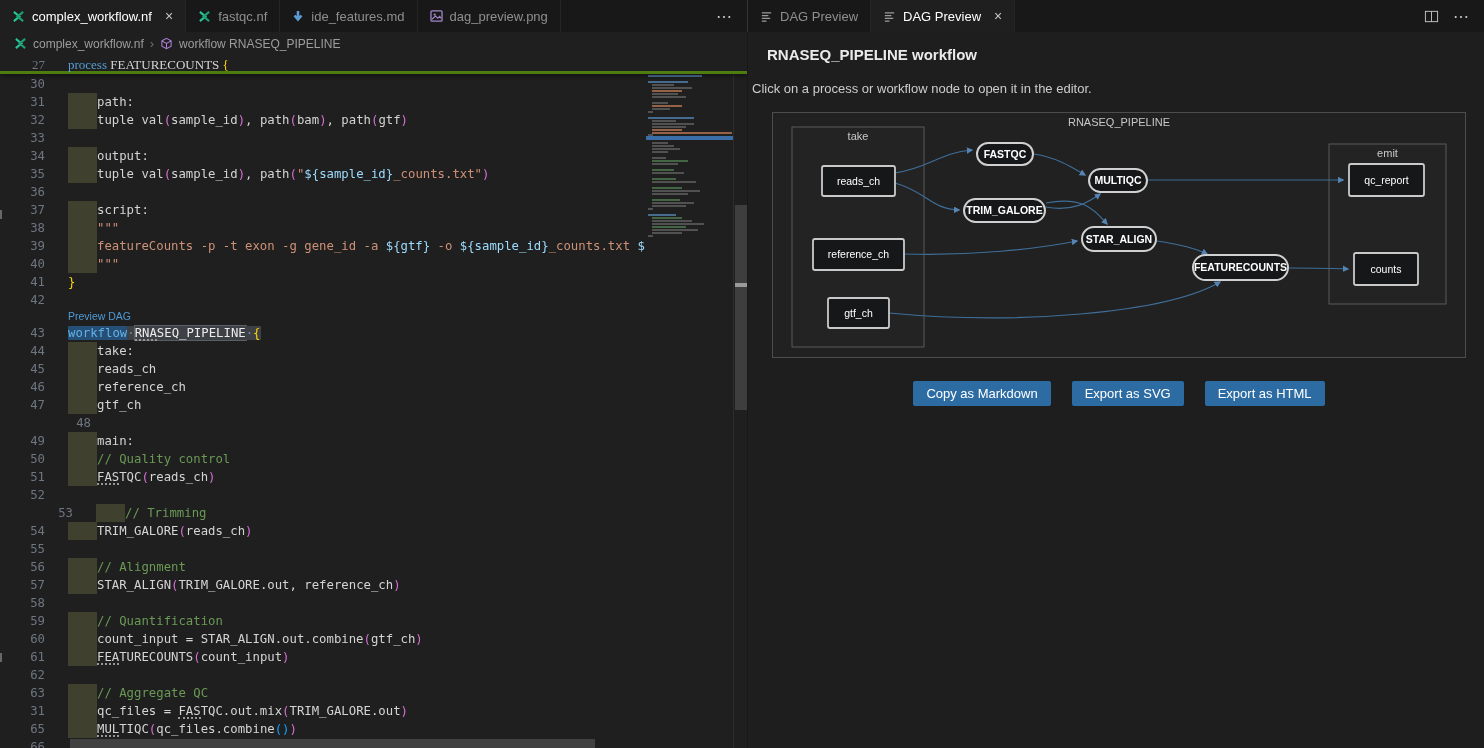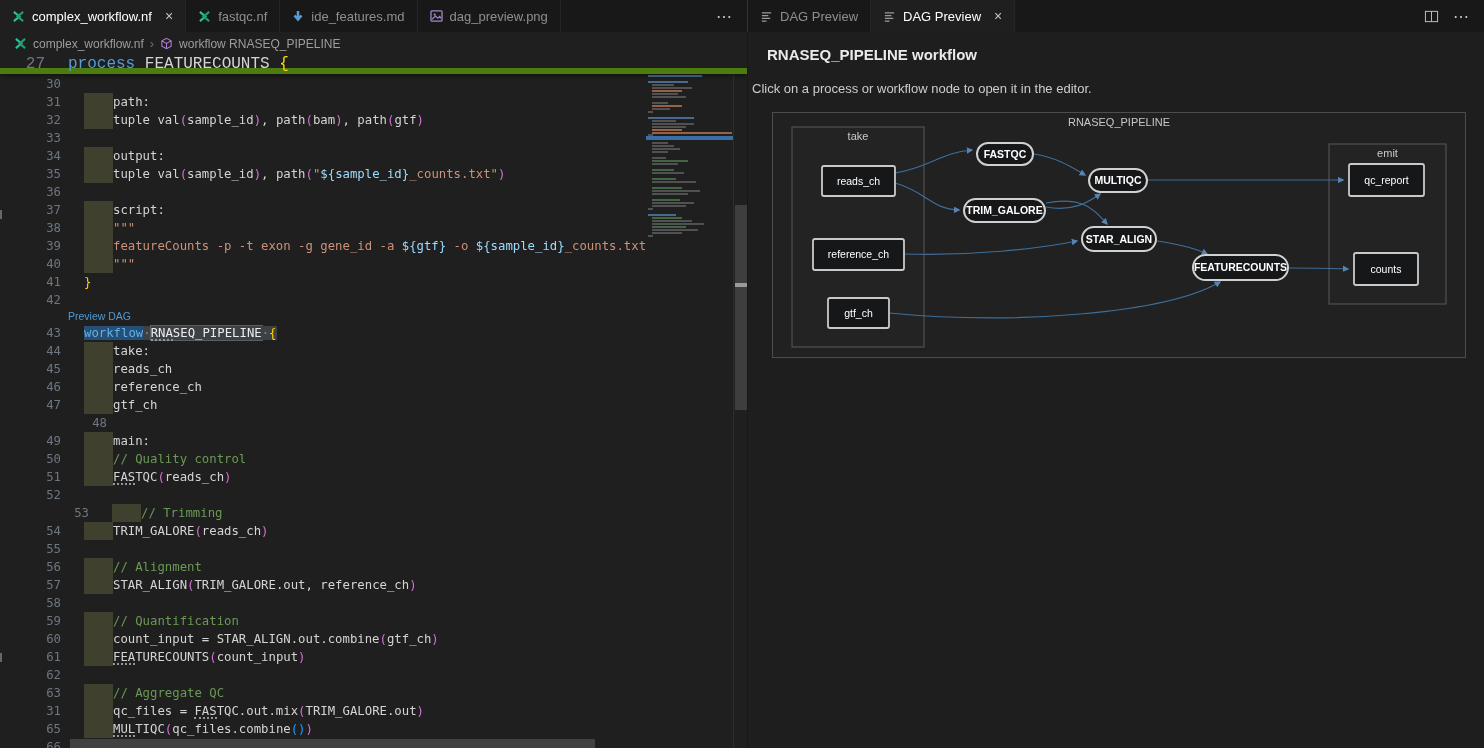--- a/index.html
+++ b/index.html
@@ -19,35 +19,35 @@
   .tab-actions { display:flex; align-items:center; gap:14px; padding:0 14px; color:#cccccc; }
   .more-dots { font-size:16px; letter-spacing:1px; color:#c5c5c5; cursor:pointer; }
 
   
   .breadcrumb { position:absolute; left:0; top:32px; width:747px; height:23px; background:#1f1f1f;
                 display:flex; align-items:center; gap:6px; padding-left:14px; font-size:12px; color:#9d9d9d; }
   .crumb-sep { color:#6e6e6e; font-size:13px; }
 
   
   #editor { position:absolute; left:0; top:55px; width:747px; height:693px; background:#1f1f1f; overflow:hidden; }
-  .code-row { position:absolute; left:16px; width:747px; height:18px; line-height:18px;
+  .code-row { position:absolute; left:0; width:747px; height:18px; line-height:18px;
               font-family:"DejaVu Sans Mono", monospace; font-size:12.3px; white-space:pre; cursor:text;padding-left:42px; }
   .gut { position:absolute; left:0; top:0; width:45px; text-align:right; color:#6e7681; }
   .ind { position:absolute; left:68px; top:0; width:29px; height:18px; background:#3f402d; }
   .code-text { position:absolute; top:0; }
   .hint { position:absolute; bottom:1px; height:0; border-bottom:2px dotted #979797; }
   .tk-k{color:#569cd6} .tk-w{color:#d4d4d4} .tk-y{color:#ffd700} .tk-p{color:#d670d6}
   .tk-b{color:#179fff} .tk-s{color:#ce9178} .tk-i{color:#9cdcfe} .tk-c{color:#6a9955}
   .tk-selkw{color:#63b1e4;background:#264f78}
   .tk-dot{color:#7d8a96;background:#3d4145}
   .tk-occ{color:#ececec;background:#3d4145;box-shadow:0 0 0 1px #5a5f66}
   .tk-occy{color:#ffd700;background:#3d4145}
   #sticky { position:absolute; left:0; top:0; width:747px; height:19px; line-height:19px; background:#1f1f1f;
-            border-bottom:6px solid #4d7c0f; box-shadow:0 2px 4px rgba(0,0,0,.35); z-index:5;
-            font-family:Liberation Mono, monospace; font-size:16px; white-space:pre; }
+            border-bottom:3px solid #4d7c0f; box-shadow:0 2px 4px rgba(0,0,0,.35); z-index:5;
+            font-family:Liberation Serif, serif; font-size:13px; white-space:pre; }
   #codelens { position:absolute; left:68px; top:254px; height:15px; line-height:15px; font-size:10.5px;
               color:#4e9ad5; cursor:pointer; font-family:"Liberation Sans",sans-serif; }
   #minimap { position:absolute; left:646px; top:0; width:87px; height:693px; background:#1f1f1f; z-index:4; }
   .mm-row { position:absolute; height:2px; opacity:.75; }
   .mm-g{background:#527d52} .mm-b{background:#5586b5} .mm-w{background:#848484;opacity:.5} .mm-o{background:#bd7a55}
   #mm-hl { position:absolute; left:0; width:87px; top:81px; height:4px; background:rgba(62,118,181,.9); }
   #vscroll-zone { position:absolute; left:733px; top:0; width:14px; height:693px; border-left:1px solid #2d2d2d; z-index:4;}
   #vthumb { position:absolute; left:1px; top:150px; width:13px; height:205px; background:rgba(121,121,121,.35); }
   #vmark { position:absolute; left:1px; top:228px; width:13px; height:4px; background:#9a9a9a; }
   #hscroll { position:absolute; left:70px; top:684px; width:525px; height:9px; background:rgba(121,121,121,.38); z-index:6; }
@@ -328,15 +328,20 @@
           <g>
             <rect x="309" y="114" width="74" height="24" rx="12" fill="#151718" stroke="#d0d0d0" stroke-width="2"></rect>
             <text x="346" y="129.5" text-anchor="middle" font-size="10.5" font-weight="bold" fill="#ffffff">STAR_ALIGN</text>
           </g>
           <g>
             <rect x="420" y="142" width="95" height="25" rx="12.5" fill="#151718" stroke="#d0d0d0" stroke-width="2"></rect>
             <text x="467.5" y="158" text-anchor="middle" font-size="10.5" font-weight="bold" fill="#ffffff">FEATURECOUNTS</text>
           </g>
         </svg>
     </div>
+    <div id="btn-row">
+      <button class="btn">Copy as Markdown</button>
+      <button class="btn">Export as SVG</button>
+      <button class="btn">Export as HTML</button>
+    </div>
   </div>
 
 </div>
 
 </body></html>

